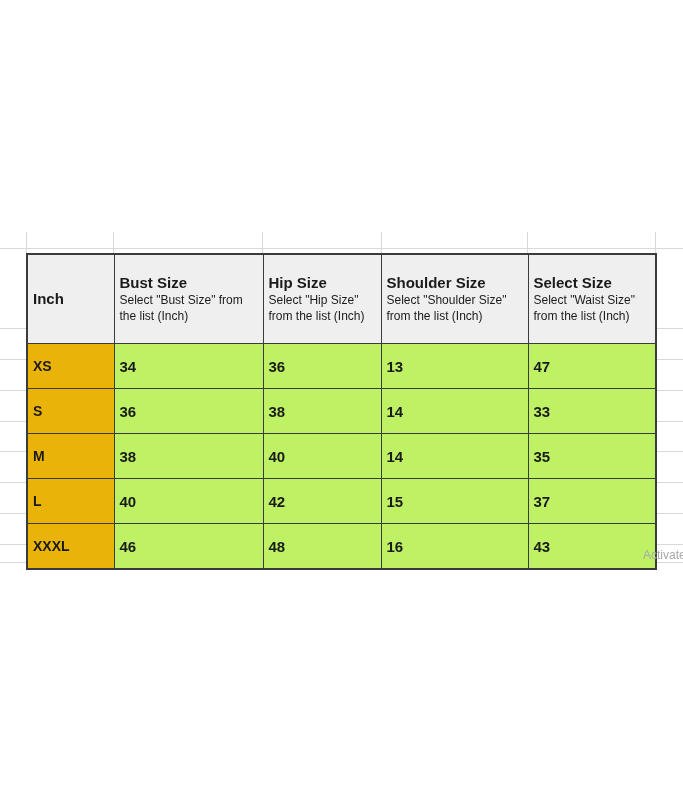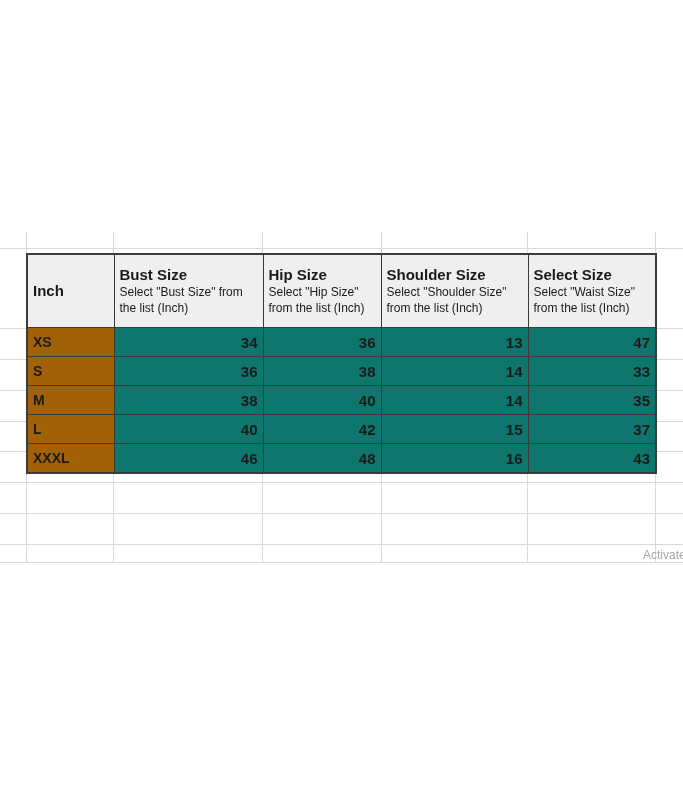--- a/index.html
+++ b/index.html
@@ -32,21 +32,21 @@
     width: 629px;
     border-collapse: collapse;
     table-layout: fixed;
     border: 2px solid #3b3b3b;
     background: #ffffff;
     color: #1a1a1a;
   }
   table.size-chart th,
   table.size-chart td {
     border: 1.5px solid #3b3b3b;
-    padding: 0 5px;
+    padding: 8px 5px;
     overflow: hidden;
   }
   table.size-chart thead th {
     background: #efefef;
     height: 72px;
     text-align: left;
     vertical-align: middle;
     font-weight: normal;
   }
   .h-title {
@@ -58,30 +58,30 @@
   .h-sub {
     font-size: 12px;
     font-weight: normal;
     line-height: 1.3;
     margin-top: 1px;
   }
   table.size-chart tbody td {
     height: 28px;
   }
   td.label-cell {
-    background: #a16207;
+    background: #eab308;
     font-size: 14px;
     font-weight: bold;
     text-align: left;
   }
   td.num-cell {
-    background: #0f766e;
+    background: #bef264;
     font-size: 15px;
     font-weight: bold;
-    text-align: right;
+    text-align: left;
   }
 
   .watermark {
     position: absolute;
     left: 643px;
     top: 548px;
     font-size: 12px;
     color: #a9a9a9;
     white-space: nowrap;
   }

